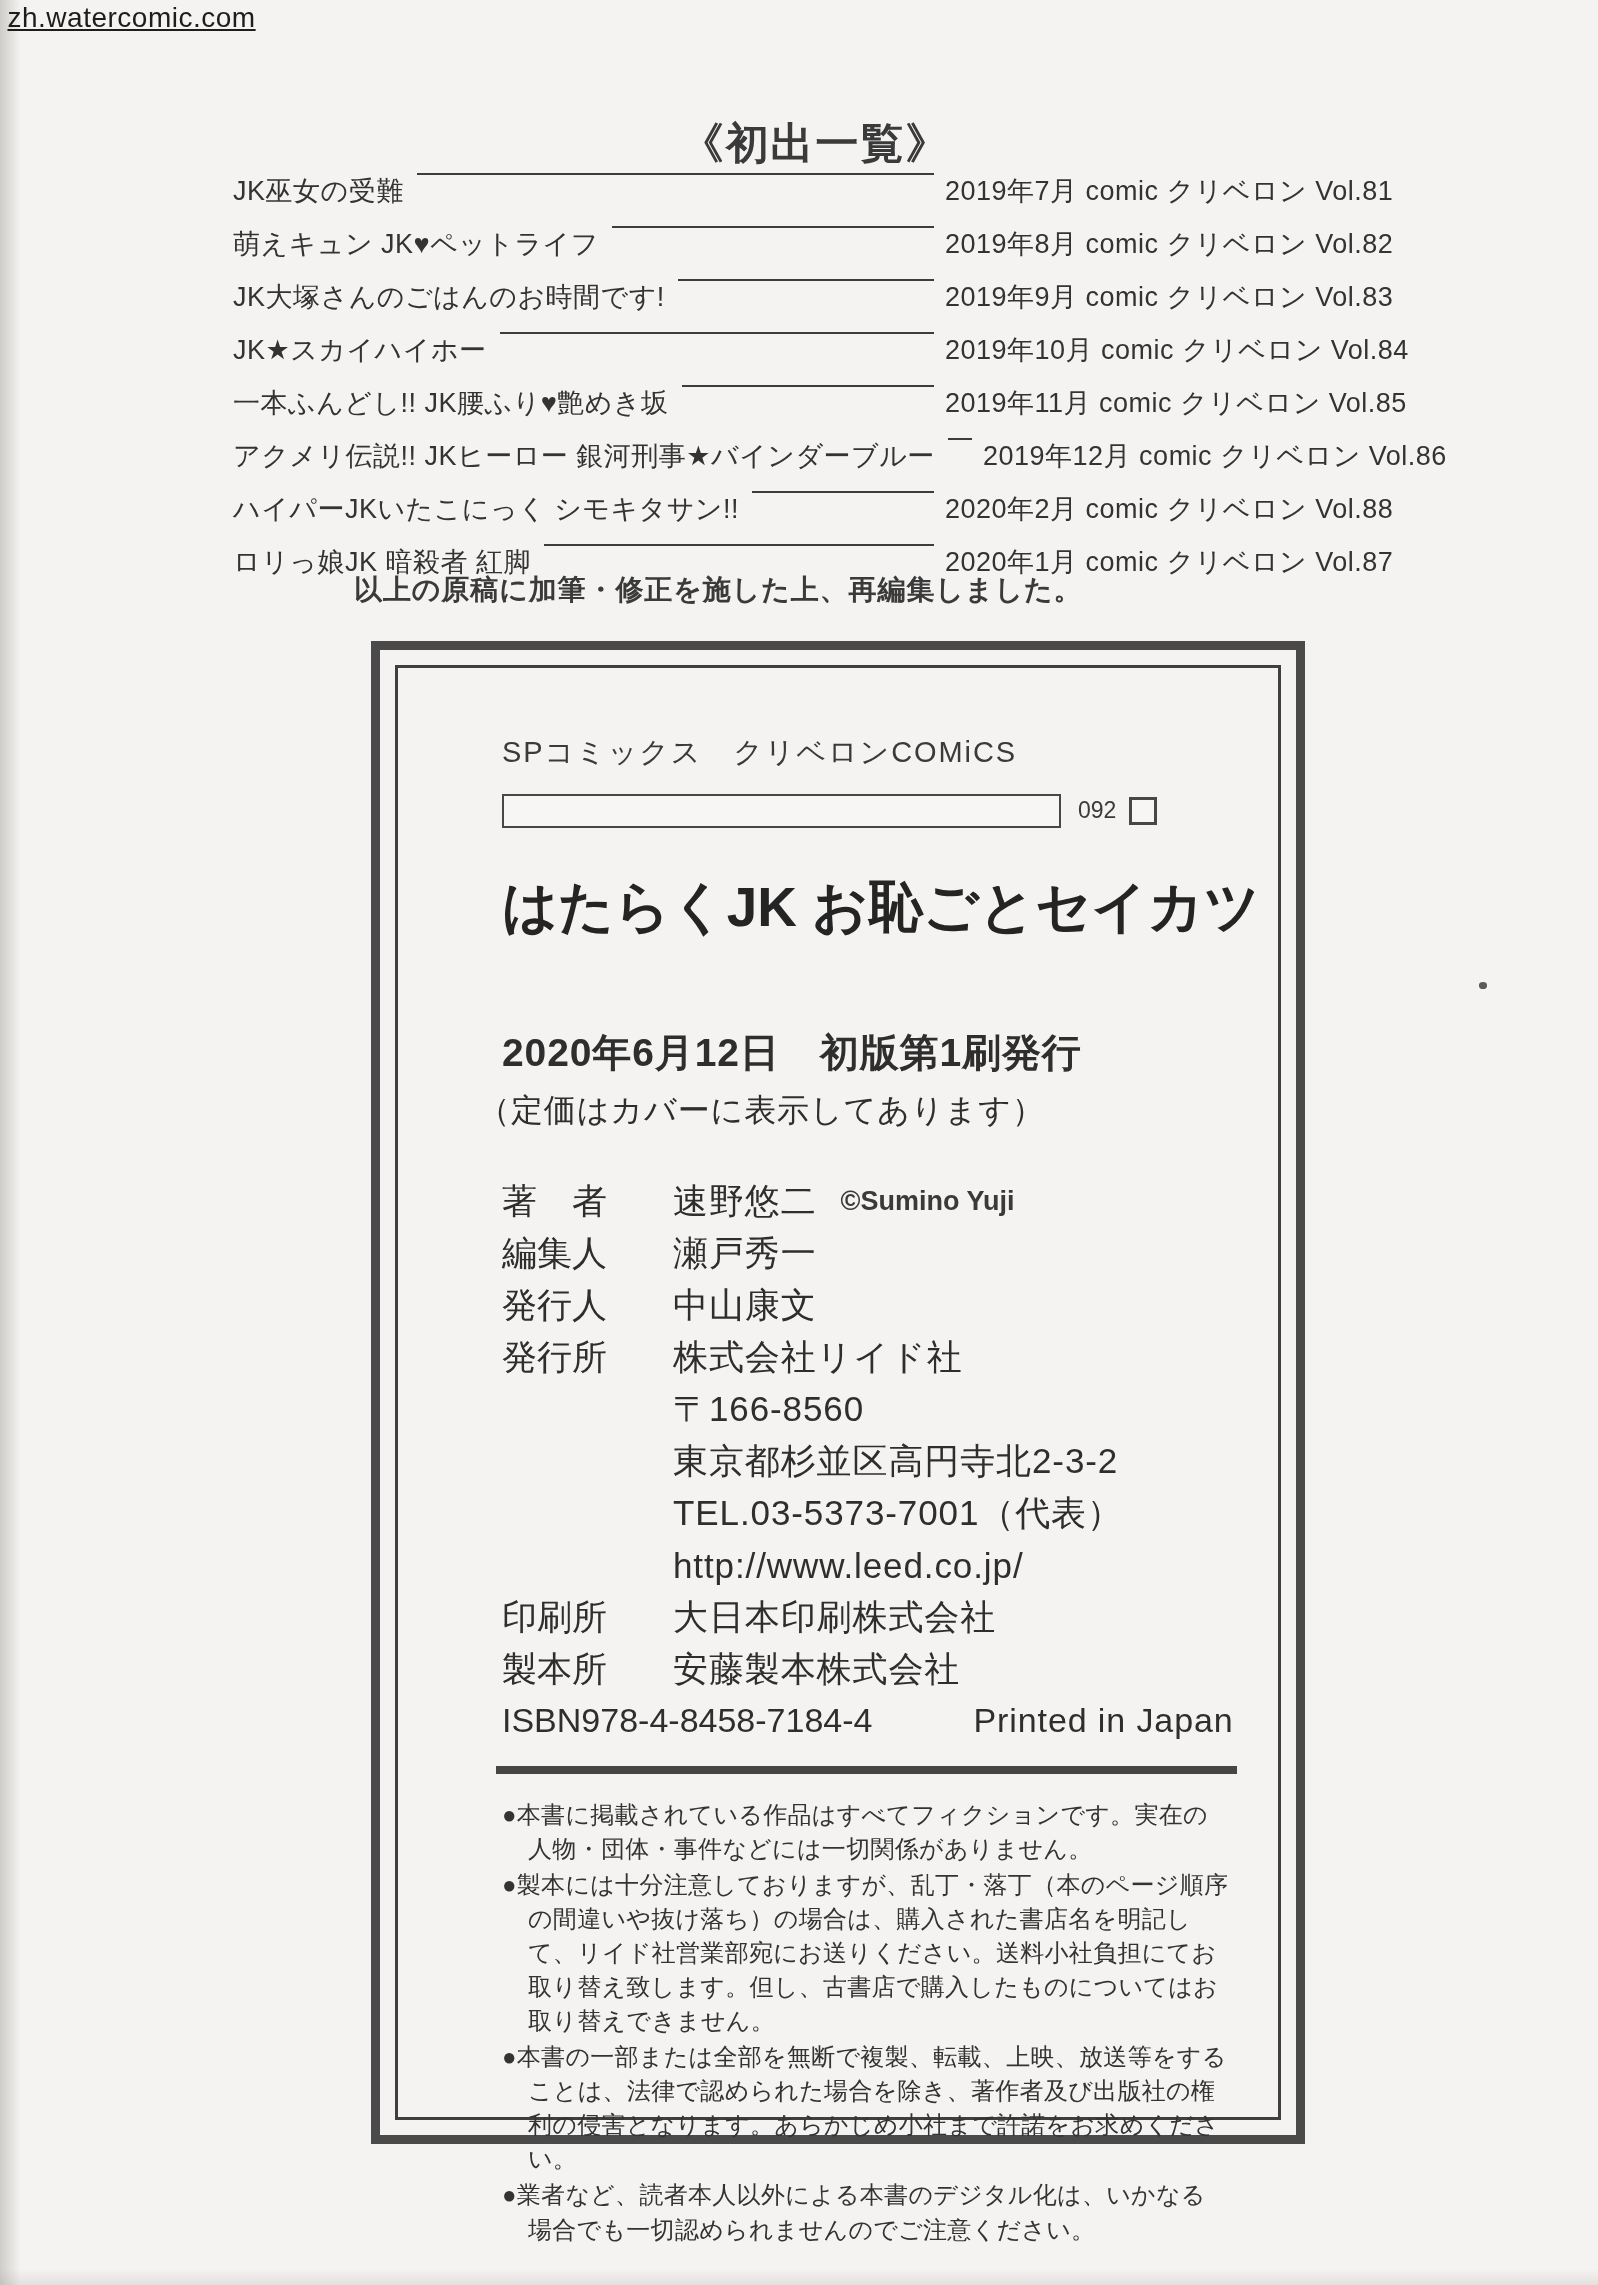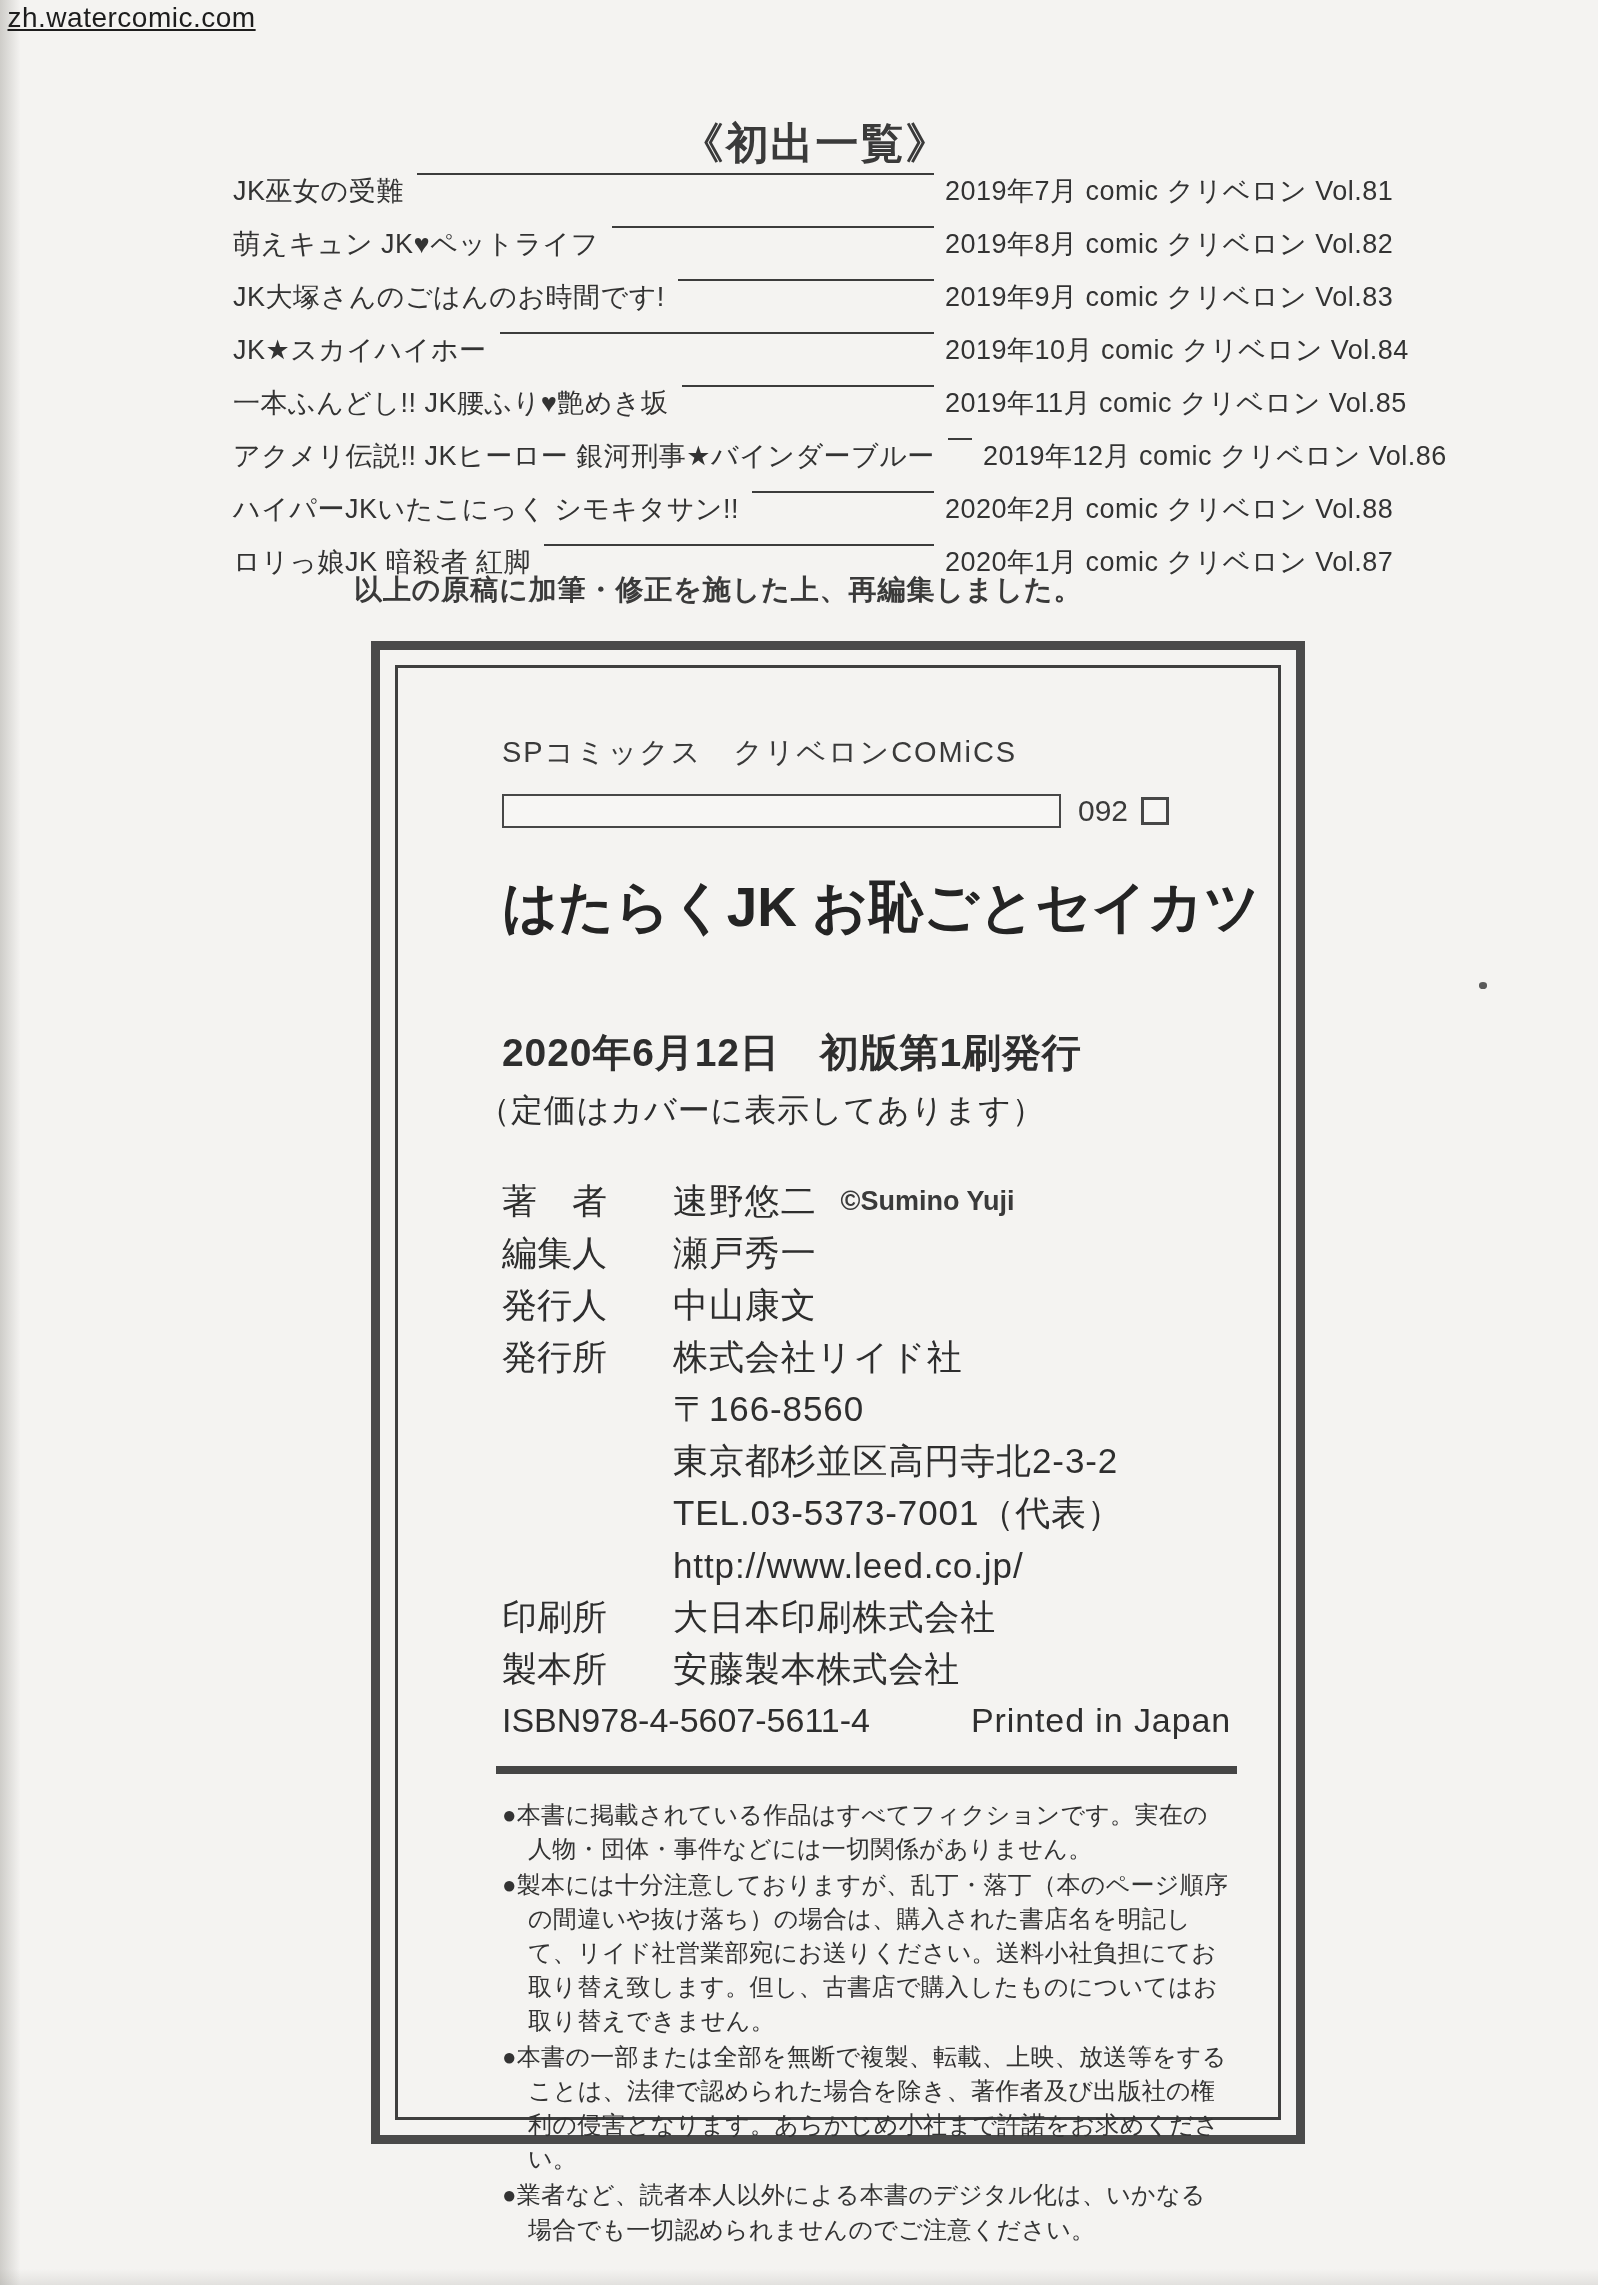--- a/index.html
+++ b/index.html
@@ -25,21 +25,21 @@
   .pub-row .s{width:421px;flex-shrink:0;font-size:27px;color:#333;white-space:nowrap;letter-spacing:0.5px;}
   .footnote{position:absolute;left:354px;top:571px;font-size:28px;font-weight:bold;color:#3a3a3a;letter-spacing:0.9px;}
 
   .colophon-outer{position:absolute;left:371px;top:641px;width:934px;height:1503px;
     border:9.3px solid #4a4a4a;box-sizing:border-box;}
   .colophon-inner{position:absolute;left:15px;top:15px;right:15px;bottom:15px;
     border:3.7px solid #3f3f3f;box-sizing:border-box;padding:65px 41px 0 104px;}
   .series{font-size:29px;color:#3a3a3a;letter-spacing:1.9px;white-space:nowrap;}
   .code-row{display:flex;align-items:center;margin-top:20.5px;}
   .code-bar{flex:0 0 559px;height:34px;border:2.8px solid #474747;box-sizing:border-box;background:#f7f6f4;}
-  .code-num{font-size:30px;color:#3a3a3a;margin:0 13px 0 17px;}
+  .code-num{font-size:23px;color:#3a3a3a;margin:0 13px 0 17px;}
   .code-box{width:28px;height:28px;border:3.7px solid #474747;box-sizing:border-box;background:#f7f6f4;}
   .book-title{margin-top:42px;font-size:56px;font-weight:900;color:#242424;
     letter-spacing:0px;white-space:nowrap;transform:scaleX(.98);transform-origin:left;}
   .edition{margin-top:80px;font-size:39px;font-weight:bold;color:#2e2e2e;letter-spacing:0.9px;}
   .price-note{margin-top:9.3px;margin-left:-24px;font-size:32px;color:#2e2e2e;letter-spacing:0.9px;}
   .credits{margin-top:43px;}
   .credit-row{display:flex;height:52px;align-items:center;font-size:35px;color:#2e2e2e;}
   .credit-row .lab{width:132px;flex-shrink:0;white-space:nowrap;}
   .credit-row .gap{width:39px;flex-shrink:0;}
   .credit-row .val{white-space:nowrap;letter-spacing:0.9px;}
@@ -171,21 +171,21 @@
           <span class="val">大日本印刷株式会社</span>
         </div>
         <div class="credit-row">
           <span class="lab">製本所</span>
             <span class="gap"></span>
           <span class="val">安藤製本株式会社</span>
         </div>
       </div>
 
       <div class="isbn-row">
-        <span class="isbn">ISBN978-4-5607-5611-4</span>
+        <span class="isbn">ISBN978-4-8458-7184-4</span>
         <span class="printed">Printed in Japan</span>
       </div>
 
       <div class="rule"></div>
 
       <div class="notices">
         <p class="notice">本書に掲載されている作品はすべてフィクションです。実在の人物・団体・事件などには一切関係がありません。</p>
         <p class="notice">製本には十分注意しておりますが、乱丁・落丁（本のページ順序の間違いや抜け落ち）の場合は、購入された書店名を明記して、リイド社営業部宛にお送りください。送料小社負担にてお取り替え致します。但し、古書店で購入したものについてはお取り替えできません。</p>
         <p class="notice">本書の一部または全部を無断で複製、転載、上映、放送等をすることは、法律で認められた場合を除き、著作者及び出版社の権利の侵害となります。あらかじめ小社まで許諾をお求めください。</p>
         <p class="notice">業者など、読者本人以外による本書のデジタル化は、いかなる場合でも一切認められませんのでご注意ください。</p>

